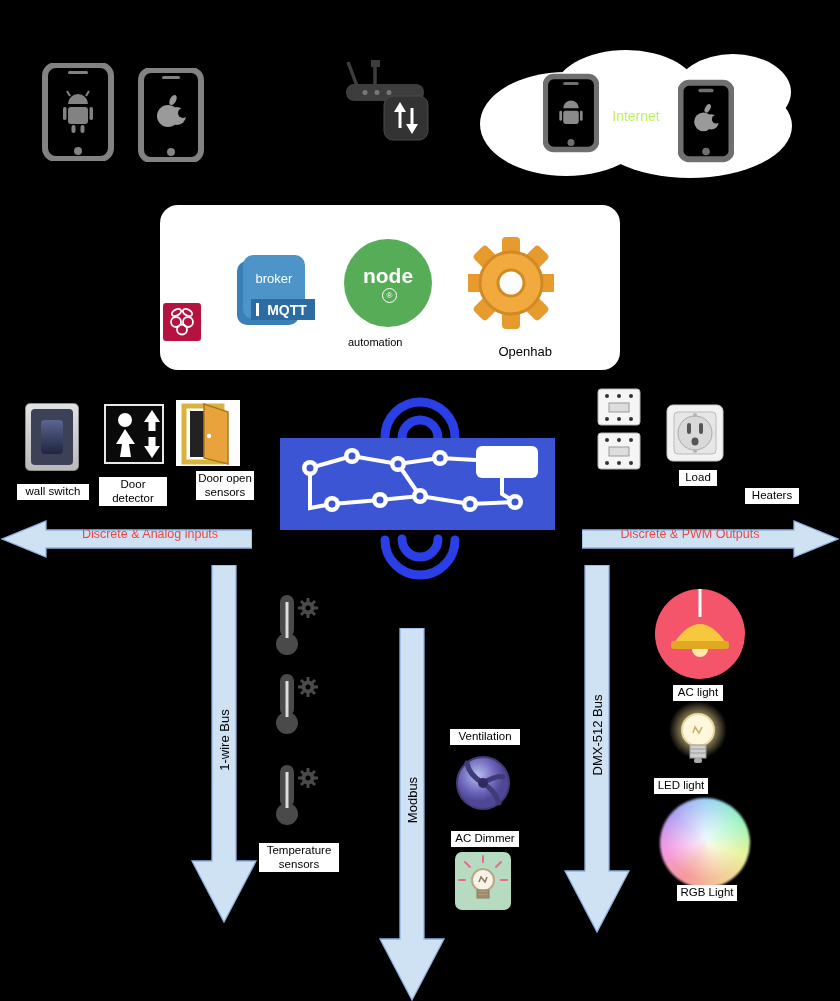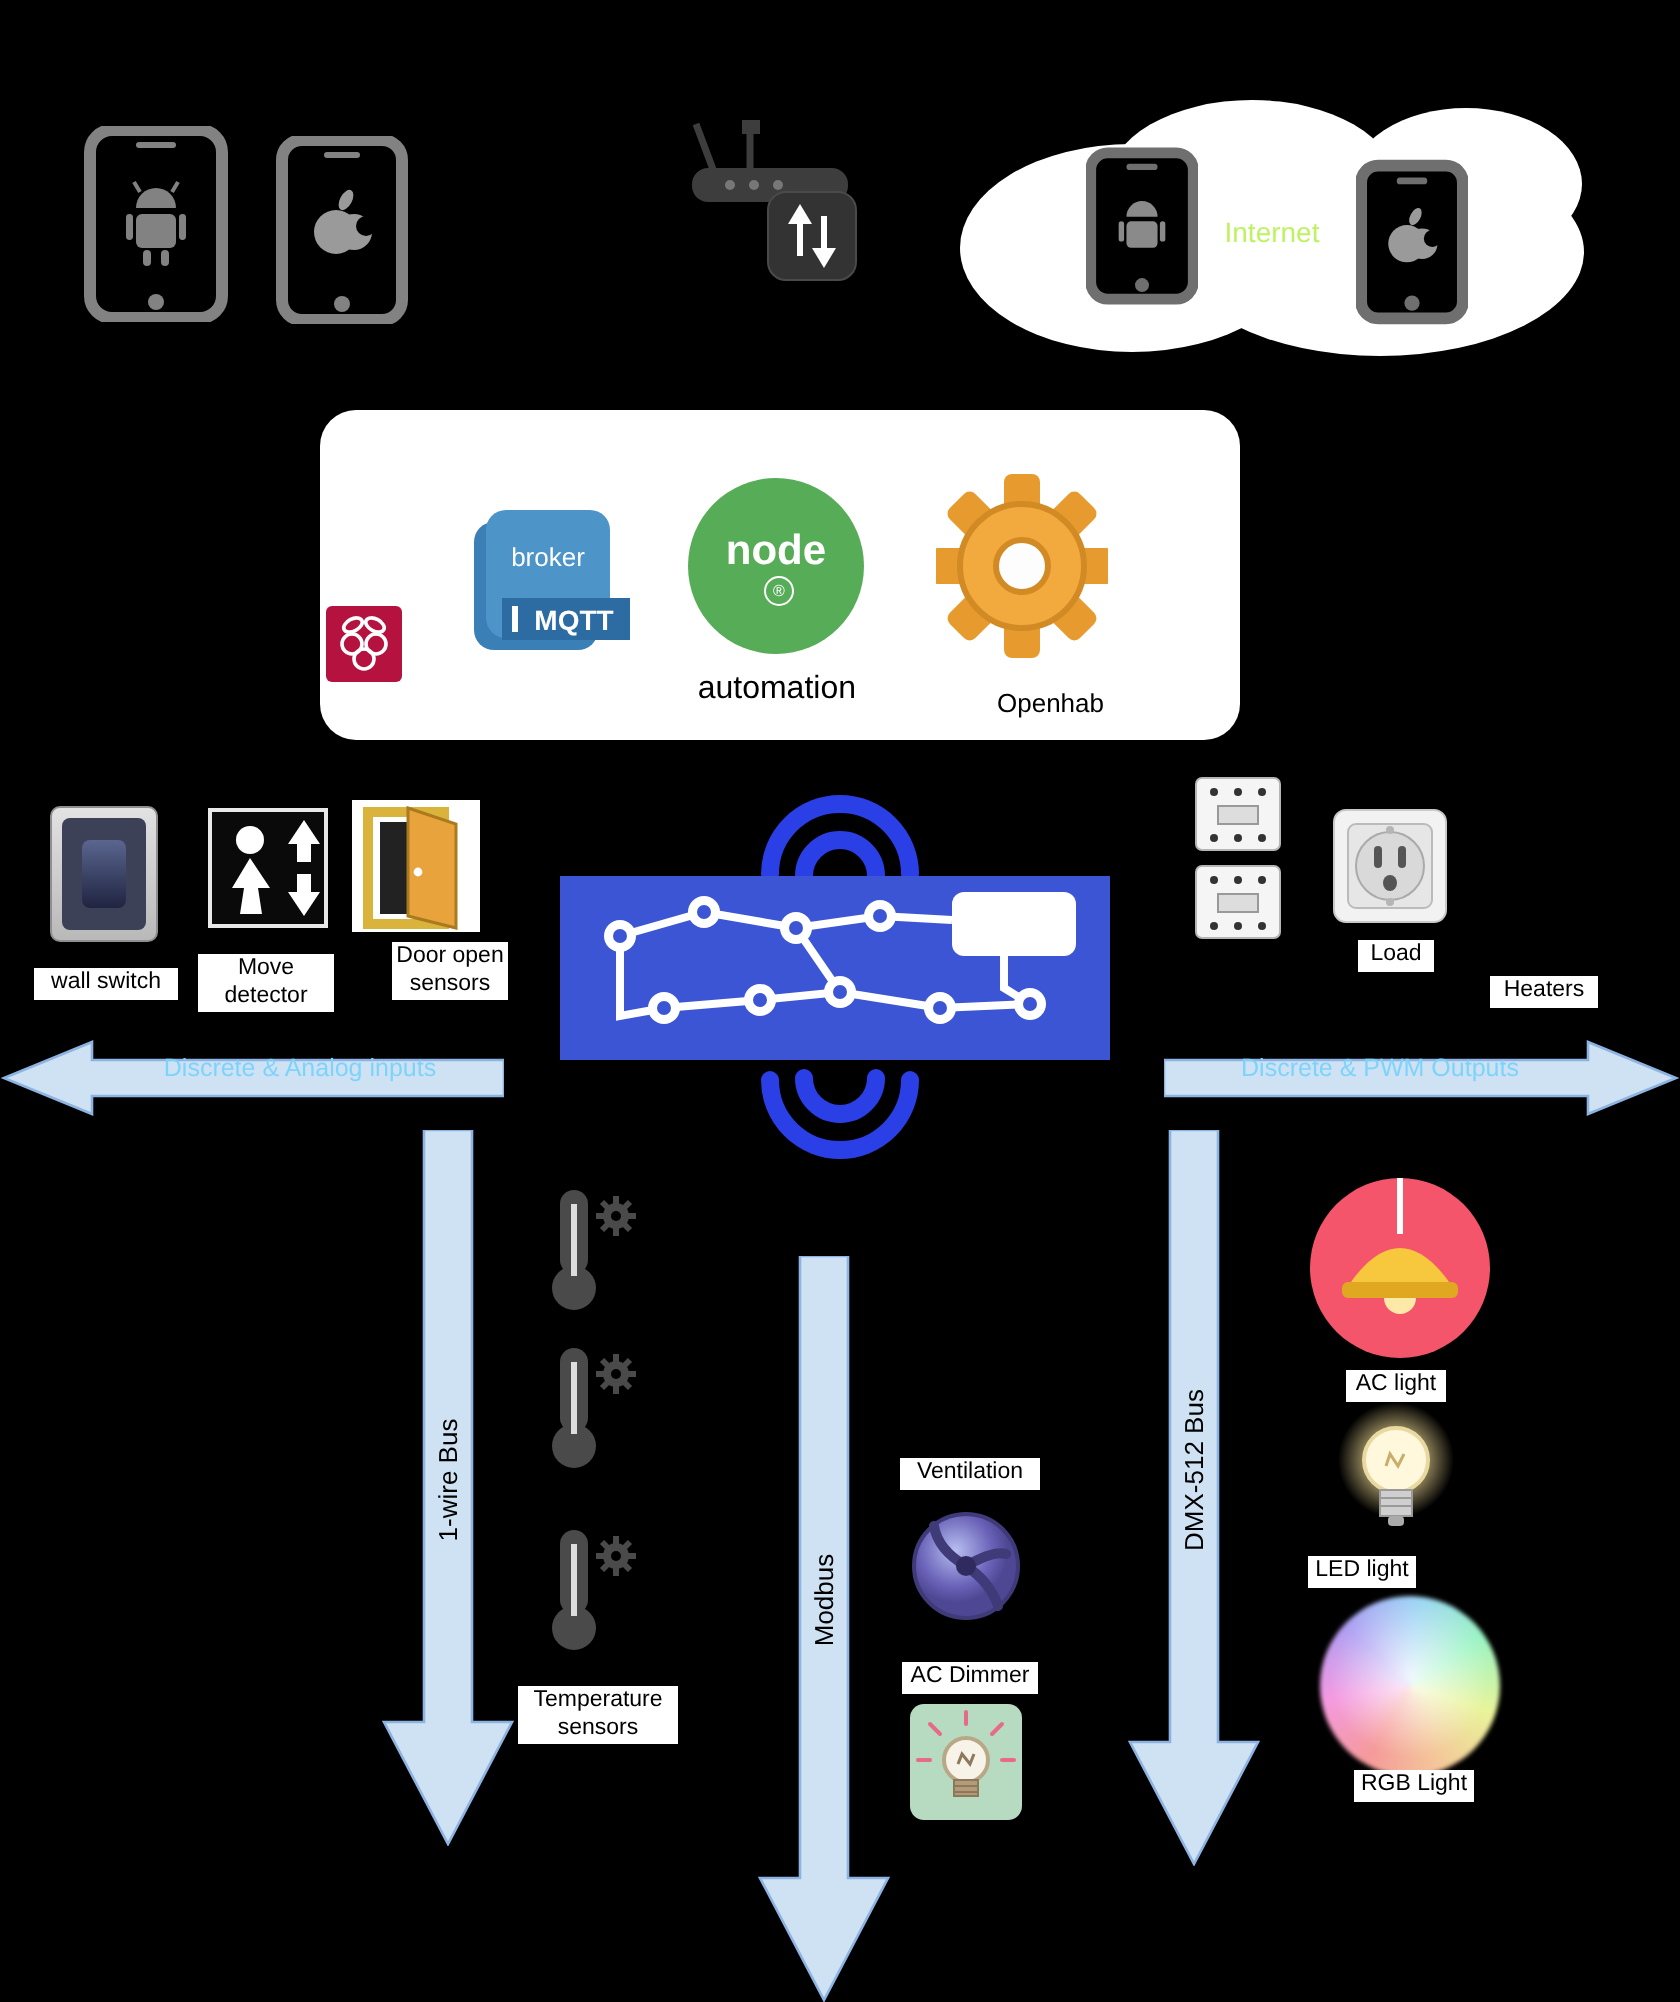--- a/index.html
+++ b/index.html
@@ -3,21 +3,21 @@
 <meta charset="utf-8">
 <style>
   html,body{margin:0;padding:0;background:#000;}
   #canvas{position:relative;width:840px;height:1001px;background:#000;overflow:hidden;
           font-family:"Liberation Sans",sans-serif;color:#000;}
   .abs{position:absolute;}
   .chip{position:absolute;background:#fff;color:#000;font-size:11.5px;line-height:1.18;
         text-align:center;padding:1px 2px;}
   .buslabel{position:absolute;transform:translate(-50%,-50%) rotate(-90deg);
             font-size:13px;color:#000;white-space:nowrap;text-align:center;width:140px;}
-  .arrowtext{position:absolute;font-size:12.5px;color:#7dd3fc;text-align:center;}
+  .arrowtext{position:absolute;font-size:12.5px;color:#ef4444;text-align:center;}
   .hubbox{position:absolute;left:160px;top:205px;width:460px;height:165px;background:#fff;border-radius:18px;}
   .nodecircle{position:absolute;border-radius:50%;background:#57ad57;display:flex;
               align-items:center;justify-content:center;color:#fff;font-weight:bold;flex-direction:column;}
   .nodemark{display:inline-flex;align-items:center;justify-content:center;border:1.5px solid #fff;
             border-radius:50%;width:13px;height:13px;font-size:8px;margin-left:3px;font-weight:normal;}
   .rgbcircle{position:absolute;border-radius:50%;
      background:conic-gradient(from 210deg,#f59a9a,#f49ae2,#ad9df2,#9ad2f4,#9af4c3,#e8f49a,#f4c89a,#f59a9a);
      filter:blur(1px);}
   .rgbinner{position:absolute;inset:0;border-radius:50%;
      background:radial-gradient(circle at 50% 45%,rgba(255,255,255,0.85) 0%,rgba(255,255,255,0) 60%);}
@@ -131,21 +131,21 @@
     <text x="37" y="30" text-anchor="middle" font-size="13" fill="#fff" font-family="Liberation Sans, sans-serif">broker</text>
     <rect x="14" y="46" width="64" height="21" fill="#2d6ca3"></rect>
     <rect x="19" y="50" width="3" height="13" fill="#fff"></rect>
     <text x="50" y="62" text-anchor="middle" font-size="14" font-weight="bold" fill="#fff" font-family="Liberation Sans, sans-serif">MQTT</text>
   </svg>
 
   <div class="nodecircle" style="left:344px;top:239px;width:88px;height:88px;font-size:21px">
     <span>node</span>
       <span class="nodemark">®</span>
   </div>
-  <div class="abs" style="left:348px;top:336px;width:80px;text-align:right;font-size:16px">automation</div>
+  <div class="abs" style="left:348px;top:336px;width:80px;text-align:left;font-size:11px">automation</div>
 
   <svg class="abs" style="left:468px;top:237px" width="86" height="96" viewBox="0 0 86 96">
     <g transform="translate(43,46)">
       <g fill="#e79b2f">
         <rect x="-9" y="-46" width="18" height="20" rx="4"></rect>
         <rect x="-9" y="-46" width="18" height="20" rx="4" transform="rotate(45)"></rect>
         <rect x="-9" y="-46" width="18" height="20" rx="4" transform="rotate(90)"></rect>
         <rect x="-9" y="-46" width="18" height="20" rx="4" transform="rotate(135)"></rect>
         <rect x="-9" y="-46" width="18" height="20" rx="4" transform="rotate(180)"></rect>
         <rect x="-9" y="-46" width="18" height="20" rx="4" transform="rotate(225)"></rect>
@@ -210,21 +210,21 @@
 
   <svg class="abs" style="left:104px;top:404px" width="60" height="60" viewBox="0 0 60 60">
     <rect x="1" y="1" width="58" height="58" fill="#0a0a0a" stroke="#e8e8e8" stroke-width="2"></rect>
     <circle cx="21" cy="16" r="7" fill="#fff"></circle>
     <path d="M21,25 l-9,15 h6 l-2,13 h11 l-2,-13 h6 z" fill="#fff"></path>
     <polygon points="40,18 56,18 48,6" fill="#fff"></polygon>
     <rect x="44.5" y="18" width="7" height="9" fill="#fff"></rect>
     <polygon points="40,42 56,42 48,54" fill="#fff"></polygon>
     <rect x="44.5" y="33" width="7" height="9" fill="#fff"></rect>
   </svg>
-  <div class="chip" style="left:99px;top:477px;width:64px">Move detector</div>
+  <div class="chip" style="left:99px;top:477px;width:64px">Door detector</div>
 
   <svg class="abs" style="left:176px;top:400px" width="64" height="66" viewBox="0 0 64 66">
     <rect width="64" height="66" fill="#fff"></rect>
     <rect x="8" y="6" width="38" height="56" fill="#fff" stroke="#d9b33c" stroke-width="5"></rect>
     <rect x="14" y="11" width="14" height="46" fill="#222"></rect>
     <polygon points="28,4 52,12 52,64 28,58" fill="#e8a33c" stroke="#a97a1e" stroke-width="1.5"></polygon>
     <circle cx="33" cy="36" r="2.2" fill="#fff"></circle>
   </svg>
   <div class="chip" style="left:196px;top:471px;width:54px">Door open sensors</div>
 

